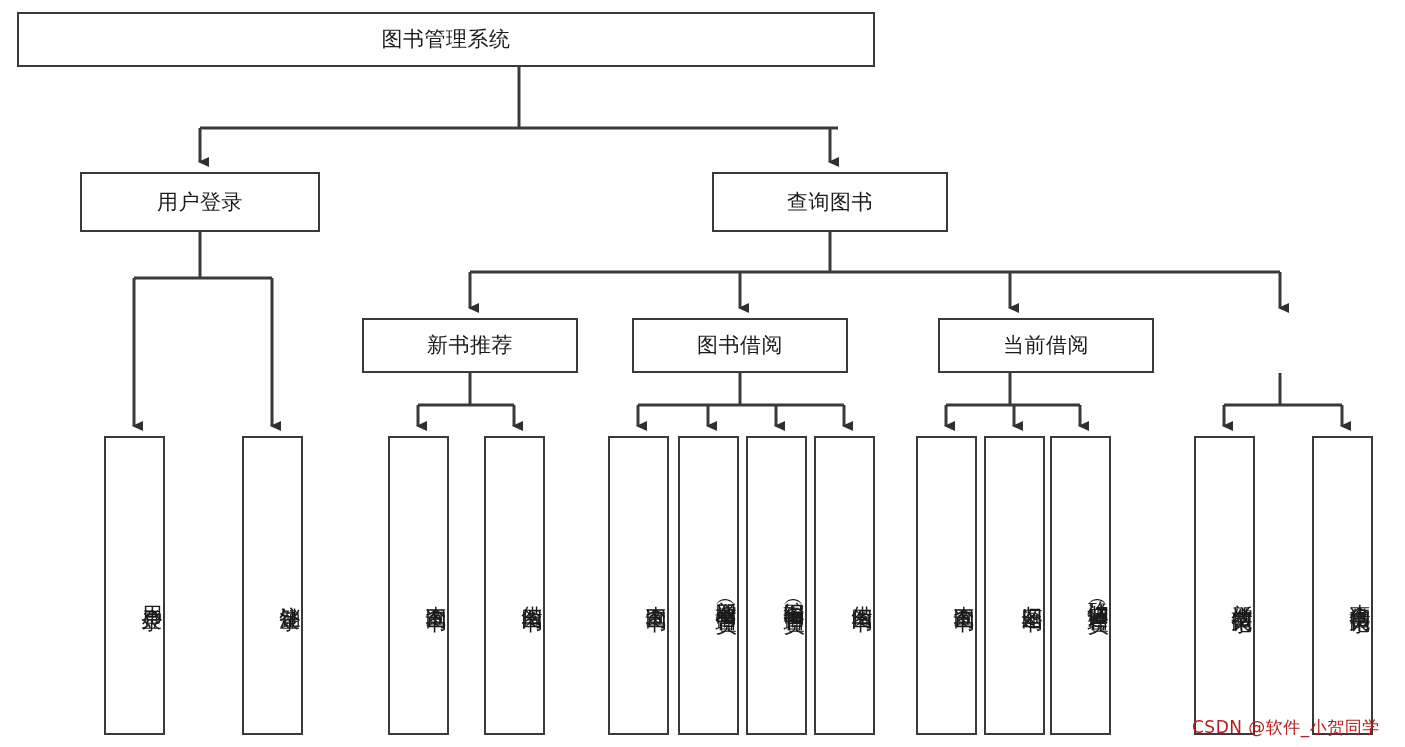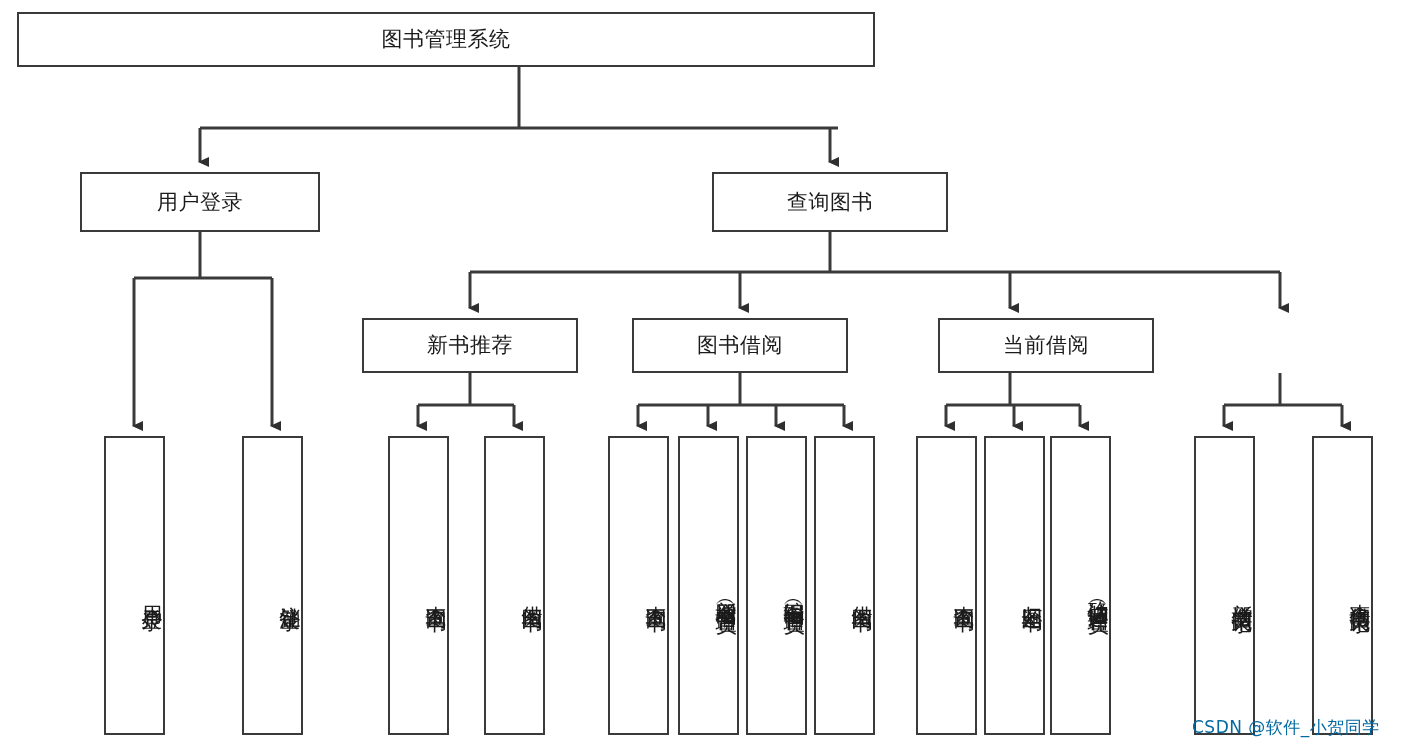--- a/index.html
+++ b/index.html
@@ -51,21 +51,21 @@
   }
   .node.vert span {
     writing-mode: vertical-rl;
     text-orientation: upright;
     display: block;
     white-space: nowrap;
   }
   .watermark {
     position: absolute;
     font-size: 17px;
-    color: #0369a1;
+    color: #b91c1c;
     white-space: nowrap;
     letter-spacing: 0.5px;
   }
 </style>
 </head>
 <body>
 
 <div id="canvas">
 
   <svg id="wires" viewBox="0 0 1405 747" xmlns="http://www.w3.org/2000/svg">

